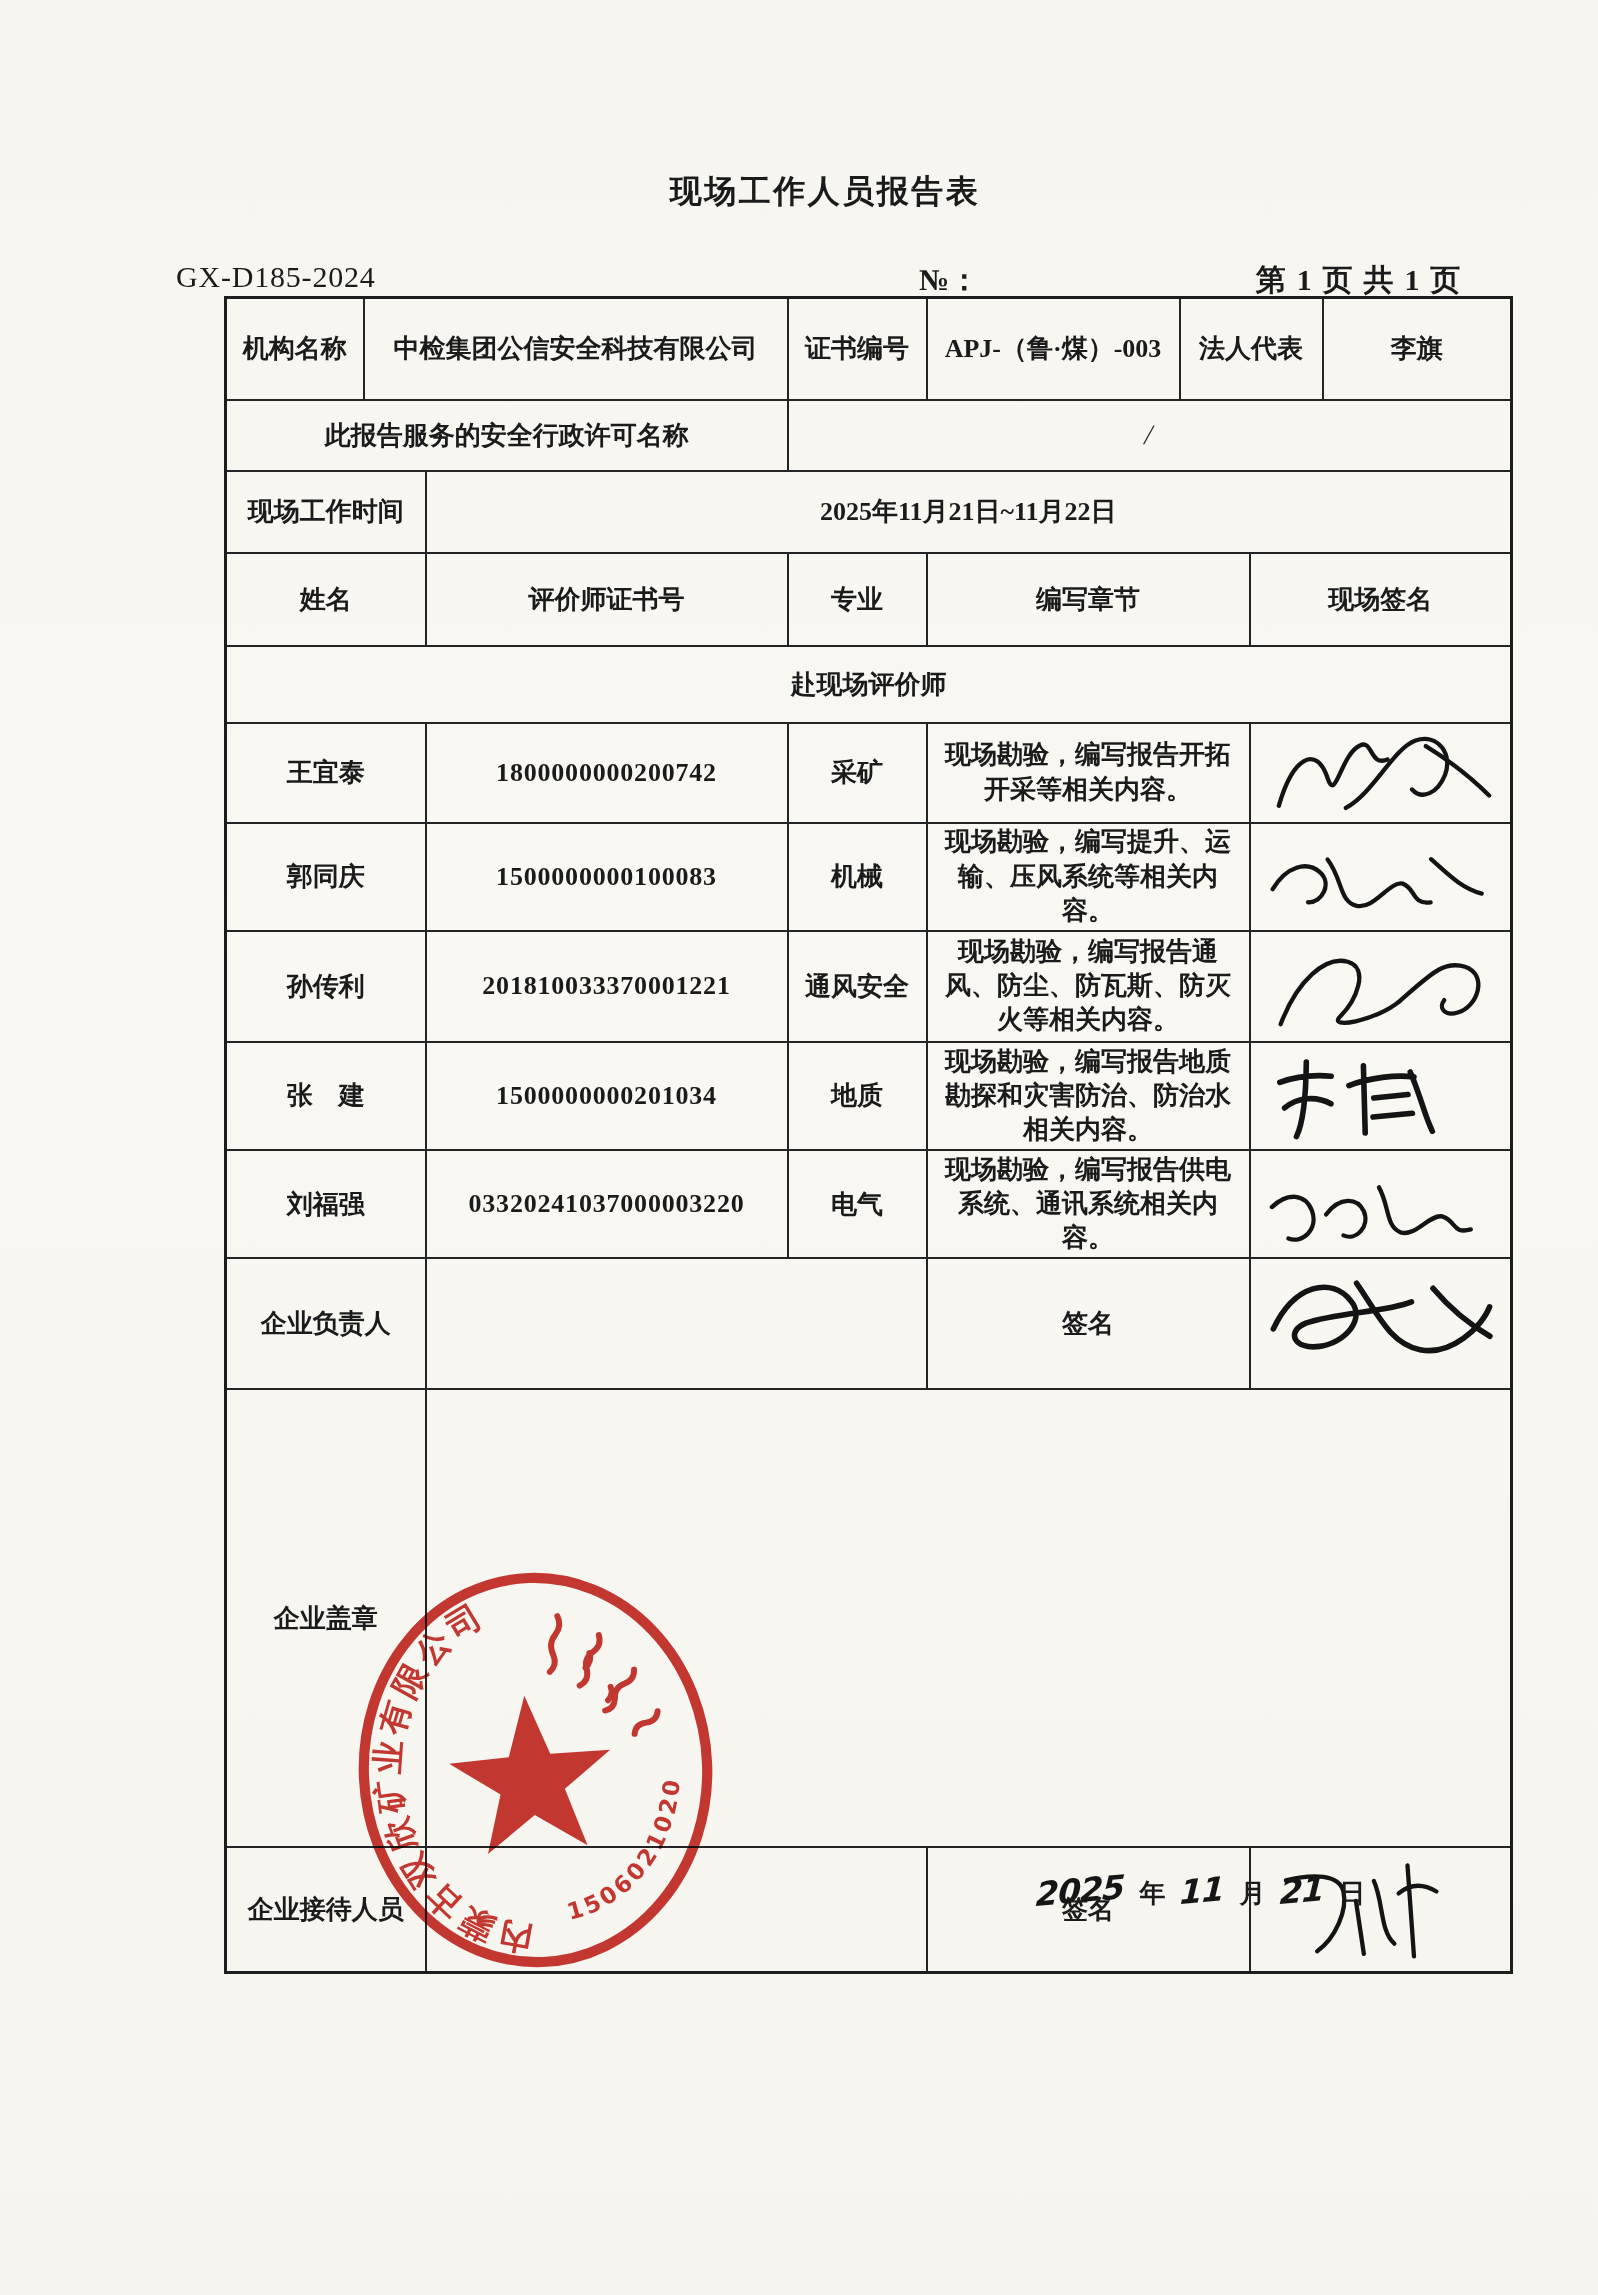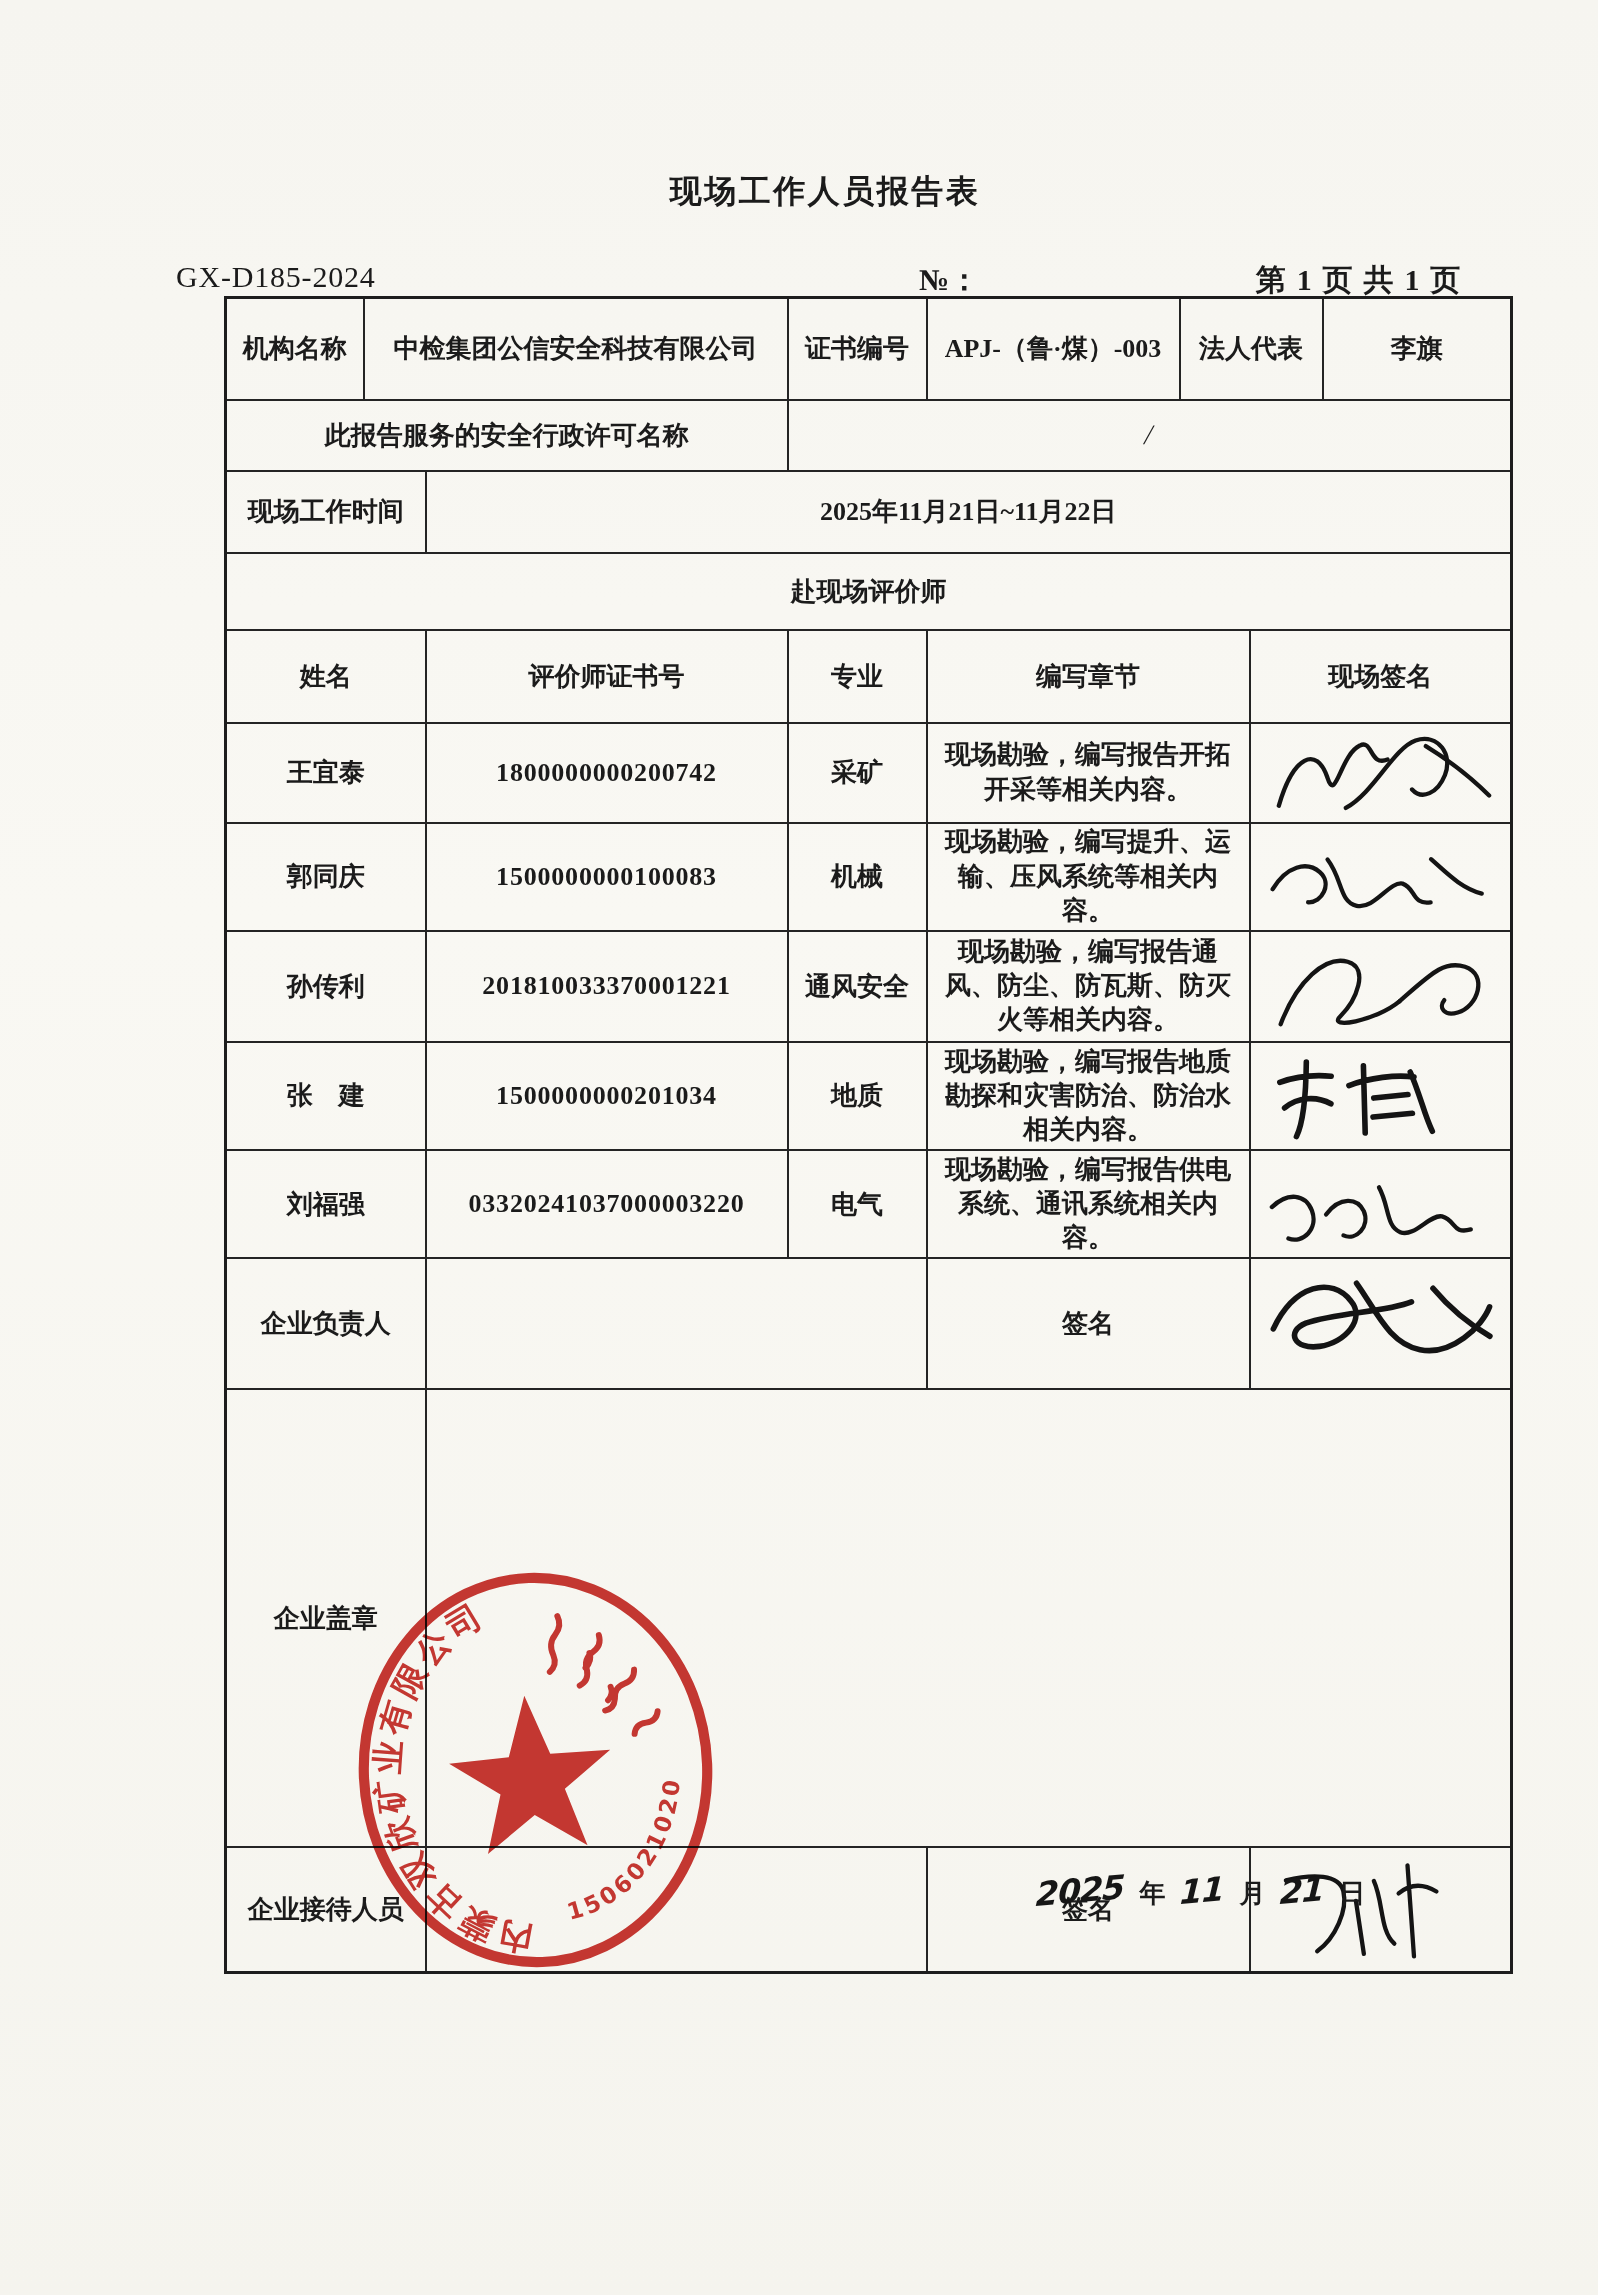--- a/index.html
+++ b/index.html
@@ -91,30 +91,30 @@
     <tr style="height:71px">
       <td colspan="3">此报告服务的安全行政许可名称</td>
       <td colspan="5"><span class="slash">/</span></td>
     </tr>
 
     <tr style="height:82px">
       <td colspan="2">现场工作时间</td>
       <td colspan="6" class="val">2025年11月21日~11月22日</td>
     </tr>
 
-    <tr style="height:77px">
-      <td colspan="8">赴现场评价师</td>
-    </tr>
-
     <tr style="height:93px">
       <td colspan="2">姓名</td>
       <td>评价师证书号</td>
       <td>专业</td>
       <td colspan="2">编写章节</td>
       <td colspan="2">现场签名</td>
+    </tr>
+
+    <tr style="height:77px">
+      <td colspan="8">赴现场评价师</td>
     </tr>
 
     <tr style="height:100px">
       <td colspan="2">王宜泰</td>
       <td class="num">1800000000200742</td>
       <td>采矿</td>
       <td colspan="2" class="chapter">现场勘验，编写报告开拓开采等相关内容。</td>
       <td colspan="2" class="sigcell">
         <svg class="sig" width="241" height="93" viewBox="0 0 280 108" style="transform:rotate(-7deg)">
           <path d="M18 78 C42 22 70 14 78 52 C84 84 96 28 120 20 C136 14 128 46 150 40"></path>

